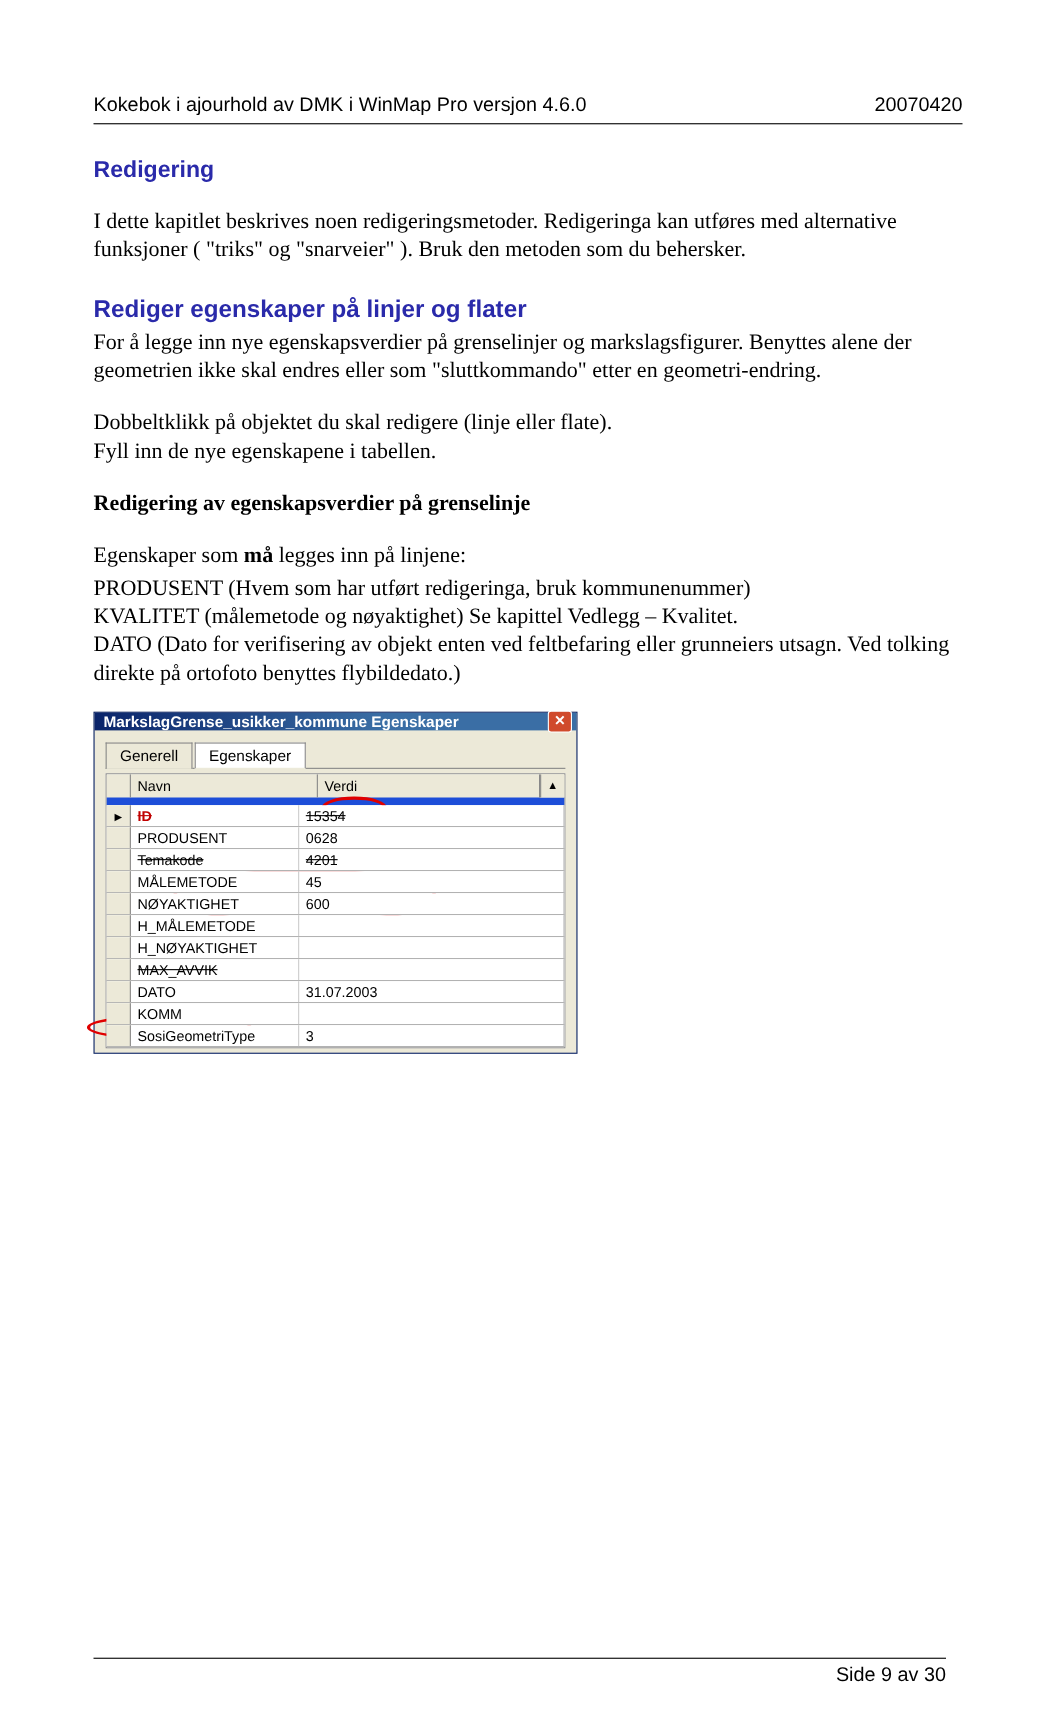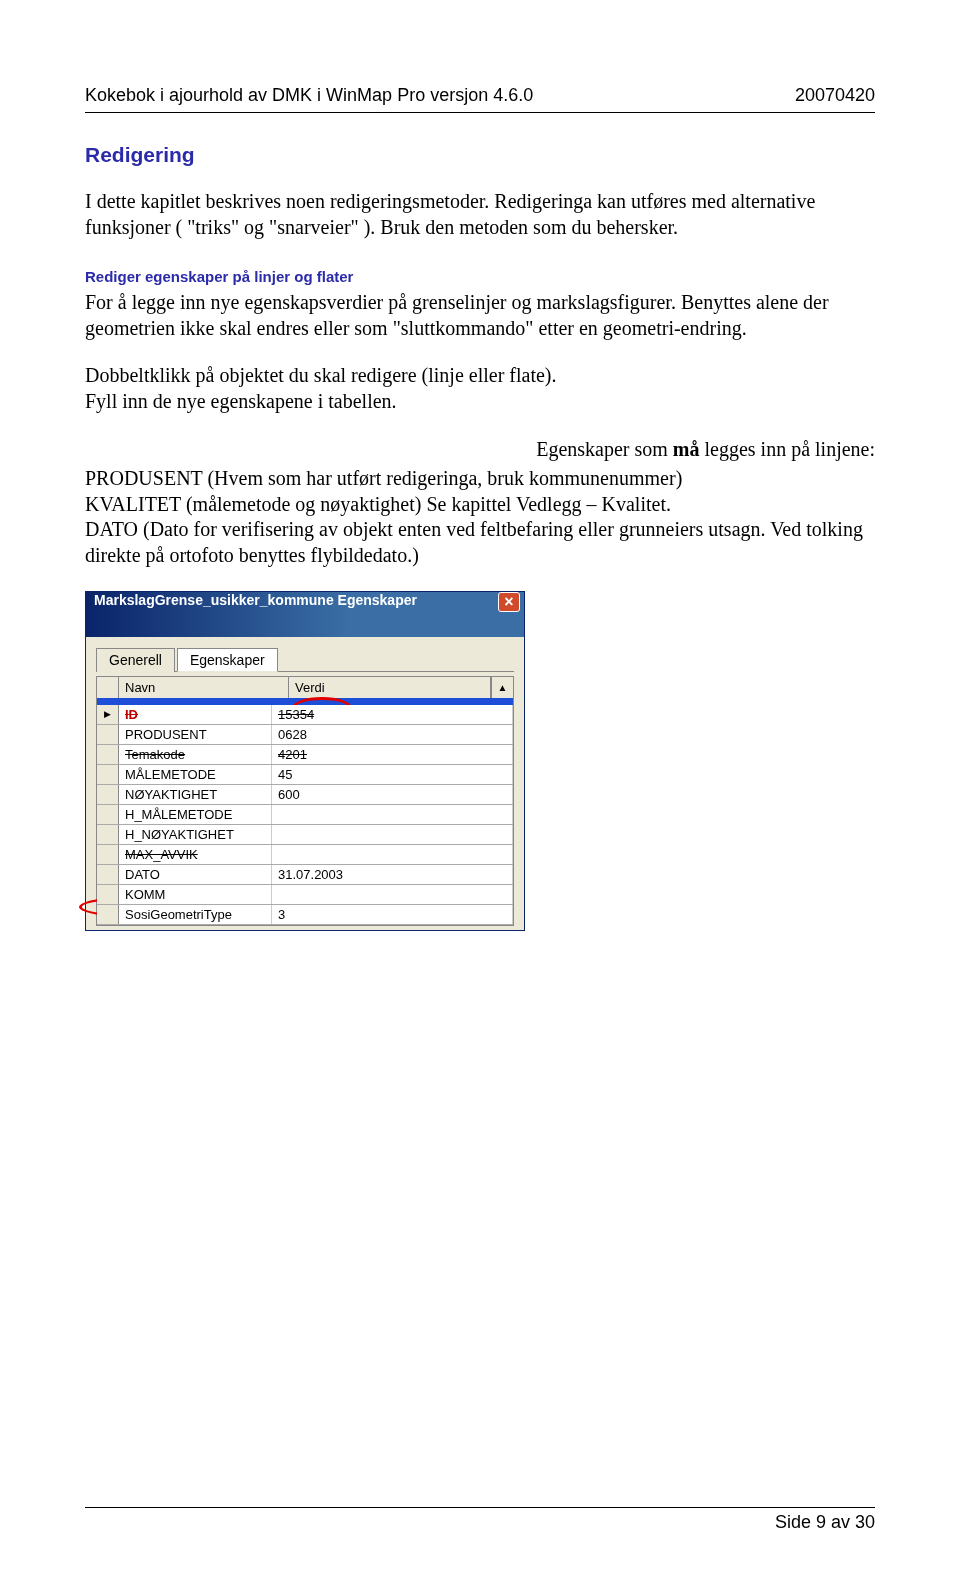--- a/index.html
+++ b/index.html
@@ -2,26 +2,26 @@
 <html><head>
 <meta charset="utf-8">
 <style>
   * { box-sizing: border-box; margin: 0; padding: 0; }
   body { font-family: "Times New Roman", Times, serif; background: #fff; width: 960px; margin: 0 auto; color: #000; }
   .page { padding: 85px 85px 52px 85px; min-height: 1571px; position: relative; }
   .header-row { display: flex; justify-content: space-between; font-family: Arial, Helvetica, sans-serif; font-size: 18px; margin-bottom: 6px; }
   .header-rule { border: none; border-top: 1.5px solid #000; margin-bottom: 30px; }
   .title-main { font-family: Arial, Helvetica, sans-serif; font-size: 21px; font-weight: 700; color: #2a2aaa; margin-bottom: 22px; }
   .body-text { font-size: 20px; line-height: 1.28; margin-bottom: 22px; }
-  .sub-heading { font-family: Arial, Helvetica, sans-serif; font-size: 15px; font-weight: 700; color: #2a2aaa; margin-bottom: 5px; margin-top: 28px; }
+  .sub-heading { font-family: Arial, Helvetica, sans-serif; font-size: 22px; font-weight: 700; color: #2a2aaa; margin-bottom: 5px; margin-top: 28px; }
   .strong-run { font-weight: 700; }
   .dialog-wrap { margin-top: 12px; }
   
   .xp-dialog { width: 440px; border: 1px solid #0a246a; background: #ece9d8; font-family: Tahoma, Arial, sans-serif; font-size: 14px; }
-  .xp-titlebar { background: linear-gradient(to right, #0a246a, #3a6ea5 60%, #3a6ea5); color: #fff; height: 45px; display: flex; align-items: flex-start; padding: 0 4px; }
+  .xp-titlebar { background: linear-gradient(to right, #0a246a, #3a6ea5 60%, #3a6ea5); color: #fff; height: 16px; display: flex; align-items: center; padding: 0 4px; }
   .xp-titlebar .title-text { font-weight: 700; flex: 1; font-size: 14px; padding-left: 4px; white-space: nowrap; overflow: hidden; }
   .xp-close { width: 22px; height: 20px; background: #d04a2c; border: 1px solid #fff; border-radius: 3px; display: flex; align-items: center; justify-content: center; color: #fff; font-weight: 700; font-size: 16px; line-height: 1; }
   .xp-body { padding: 10px 10px 4px 10px; }
   .xp-tabs { display: flex; border-bottom: 1px solid #888; margin-bottom: 4px; }
   .xp-tab { padding: 3px 12px; border: 1px solid #888; border-bottom: none; background: #ece9d8; margin-right: 2px; position: relative; top: 1px; }
   .xp-tab.active { background: #ffffff; border-bottom: 1px solid #ece9d8; }
   .xp-grid { border: 1px solid #888; background: #fff; }
   .xp-grid-head { display: flex; background: #ece9d8; border-bottom: 7px solid #1d4ed8; }
   .xp-cell-h { padding: 3px 6px; border-right: 1px solid #888; font-size: 13px; }
   .xp-cell-h.first { width: 22px; }
@@ -29,21 +29,21 @@
   .xp-cell-h.value { flex: 1; }
   .xp-scrollbtn { width: 22px; background: #ece9d8; border-left: 1px solid #888; display:flex; align-items:center; justify-content:center; font-size: 10px; }
   .xp-row { display: flex; border-bottom: 1px solid #aaa; background: #fff; position: relative; }
   .xp-row.striked .xp-cell.name span, .xp-row.striked .xp-cell.value span { text-decoration: line-through; }
   .xp-cell { padding: 2px 6px; border-right: 1px solid #ccc; font-size: 13px; }
   .xp-cell.first { width: 22px; background: #ece9d8; border-right: 1px solid #888; display:flex; align-items:center; justify-content:center; }
   .xp-cell.name { width: 153px; }
   .xp-cell.value { flex: 1; }
   .redbold { color: #c00000; font-weight: 700; }
   .annot-ellipse { position: absolute; border: 3px solid #e00000; border-radius: 50%; pointer-events: none; }
-  .footer-area { position: absolute; bottom: 38px; left: 85px; right: 85px; }
+  .footer-area { position: absolute; bottom: 38px; left: 85px; right: 100px; }
   .footer-rule { border: none; border-top: 1.5px solid #000; margin-bottom: 4px; }
   .footer-row { display: flex; justify-content: flex-end; font-family: Arial, Helvetica, sans-serif; font-size: 18px; }
 </style>
 </head>
 <body>
 
 <div class="page">
 
   <div class="header-row">
     <span>Kokebok i ajourhold av DMK i WinMap Pro versjon 4.6.0</span>
@@ -53,22 +53,25 @@
 
   <h1 class="title-main">Redigering</h1>
 
   <p class="body-text">I dette kapitlet beskrives noen redigeringsmetoder. Redigeringa kan utføres med alternative funksjoner ( "triks" og "snarveier" ). Bruk den metoden som du behersker.</p>
 
   <h2 class="sub-heading">Rediger egenskaper på linjer og flater</h2>
   <p class="body-text">For å legge inn nye egenskapsverdier på grenselinjer og markslagsfigurer. Benyttes alene der geometrien ikke skal endres eller som "sluttkommando" etter en geometri-endring.</p>
   <p class="body-text" style="white-space: pre-line;">Dobbeltklikk på objektet du skal redigere (linje eller flate).
 Fyll inn de nye egenskapene i tabellen.</p>
 
+  <p class="body-text">
+    <span class="strong-run">Redigering av egenskapsverdier på grenselinje</span>
+  </p>
 
-  <p class="body-text" style="margin-bottom: 4px; text-align: right;">
+  <p class="body-text" style="margin-bottom: 4px;">
     <span>Egenskaper som </span><span class="strong-run">må</span><span> legges inn på linjene:</span>
   </p>
   <p class="body-text" style="white-space: pre-line;">PRODUSENT (Hvem som har utført redigeringa, bruk kommunenummer)
 KVALITET (målemetode og nøyaktighet) Se kapittel Vedlegg – Kvalitet.
 DATO (Dato for verifisering av objekt enten ved feltbefaring eller grunneiers utsagn. Ved tolking direkte på ortofoto benyttes flybildedato.)</p>
 
   <div class="dialog-wrap">
     <div class="xp-dialog">
       <div class="xp-titlebar">
         <span class="title-text">MarkslagGrense_usikker_kommune Egenskaper</span>

